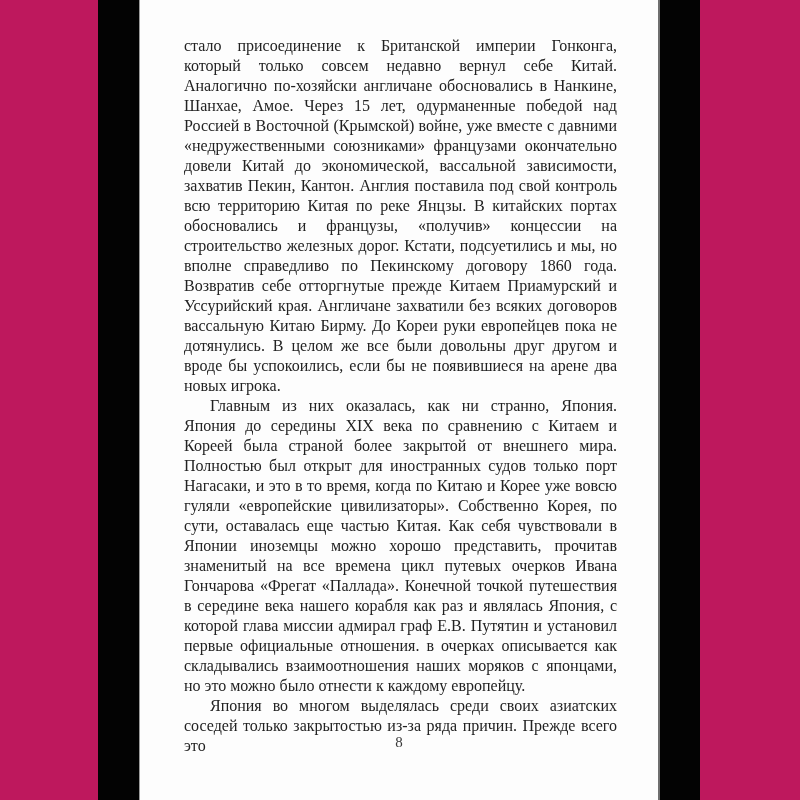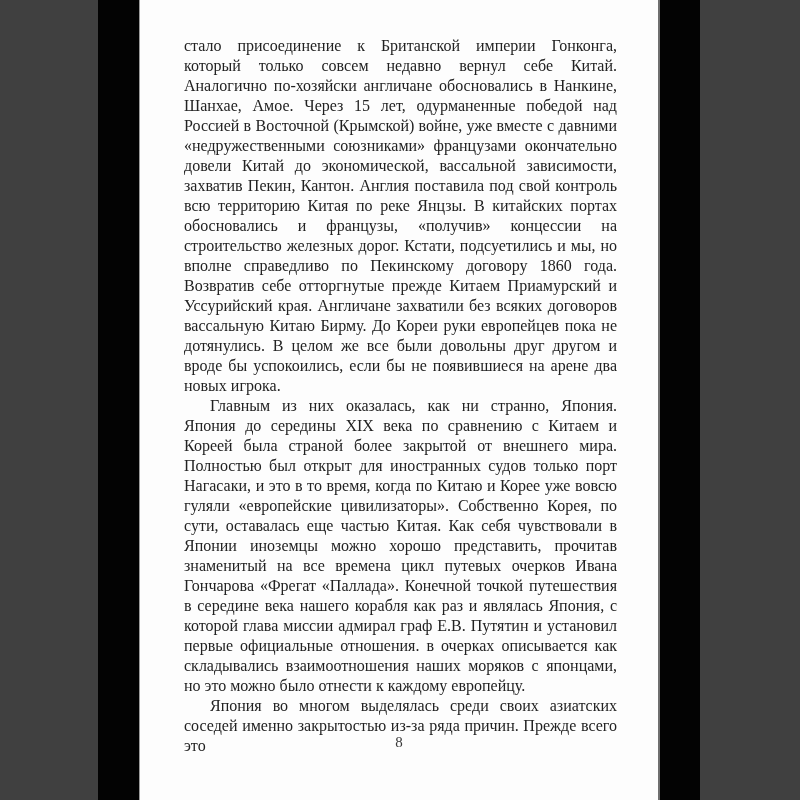--- a/index.html
+++ b/index.html
@@ -8,21 +8,21 @@
     width: 800px;
     height: 800px;
     overflow: hidden;
     background: #fdfdfd;
     font-family: "Liberation Serif", "DejaVu Serif", serif;
   }
   .stage {
     position: relative;
     width: 800px;
     height: 800px;
-    background: #404040;
+    background: #be185d;
   }
   
   .edge-band {
     position: absolute;
     top: 0;
     height: 800px;
     background: #030303;
     box-sizing: border-box;
   }
   .edge-left {
@@ -81,20 +81,20 @@
 
   <div class="edge-band edge-left"></div>
 
   <div class="edge-band edge-right"></div>
 
   <div class="paper">
 
     <div class="text-col">
       <p class="para continued">стало присоединение к Британской империи Гонконга, который только совсем недавно вернул себе Китай. Аналогично по-хозяйски англичане обосновались в Нанкине, Шанхае, Амое. Через 15 лет, одурманенные победой над Россией в Восточной (Крымской) войне, уже вместе с давними «недружественными союзниками» французами окончательно довели Китай до экономической, вассальной зависимости, захватив Пекин, Кантон. Англия поставила под свой контроль всю территорию Китая по реке Янцзы. В китайских портах обосновались и французы, «получив» концессии на строительство железных дорог. Кстати, подсуетились и мы, но вполне справедливо по Пекинскому договору 1860 года. Возвратив себе отторгнутые прежде Китаем Приамурский и Уссурийский края. Англичане захватили без всяких договоров вассальную Китаю Бирму. До Кореи руки европейцев пока не дотянулись. В целом же все были довольны друг другом и вроде бы успокоились, если бы не появившиеся на арене два новых игрока.</p>
       <p class="para">Главным из них оказалась, как ни странно, Япония. Япония до середины XIX века по сравнению с Китаем и Кореей была страной более закрытой от внешнего мира. Полностью был открыт для иностранных судов только порт Нагасаки, и это в то время, когда по Китаю и Корее уже вовсю гуляли «европейские цивилизаторы». Собственно Корея, по сути, оставалась еще частью Китая. Как себя чувствовали в Японии иноземцы можно хорошо представить, прочитав знаменитый на все времена цикл путевых очерков Ивана Гончарова «Фрегат «Паллада». Конечной точкой путешествия в середине века нашего корабля как раз и являлась Япония, с которой глава миссии адмирал граф Е.В. Путятин и установил первые официальные отношения. в очерках описывается как складывались взаимоотношения наших моряков с японцами, но это можно было отнести к каждому европейцу.</p>
-      <p class="para">Япония во многом выделялась среди своих азиатских соседей именно закрытостью из-за ряда причин. Прежде всего это</p>
+      <p class="para">Япония во многом выделялась среди своих азиатских соседей только закрытостью из-за ряда причин. Прежде всего это</p>
     </div>
 
     <div class="page-number">8</div>
 
   </div>
 
 </div>
 
 </body></html>

